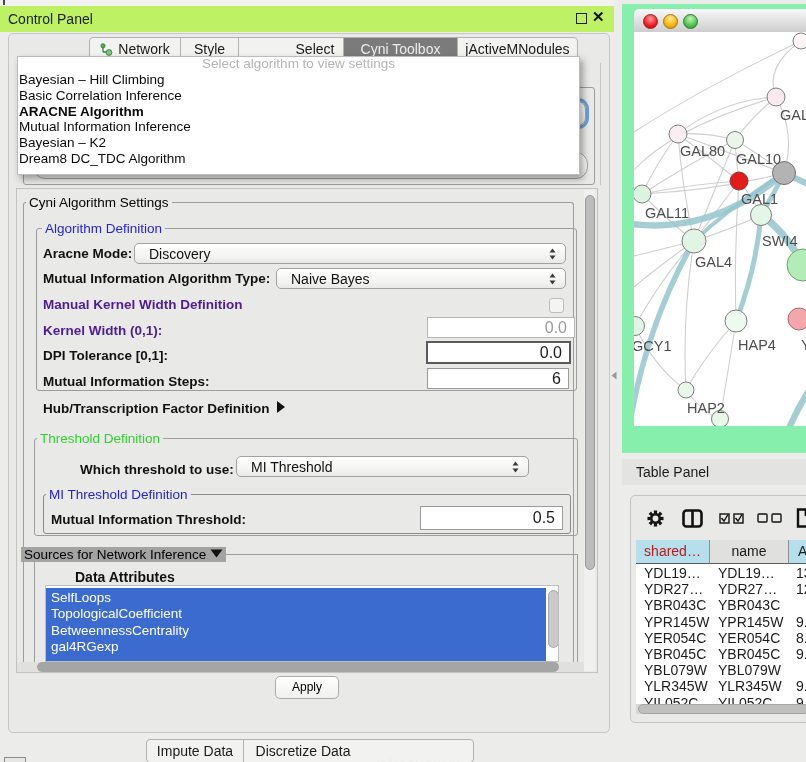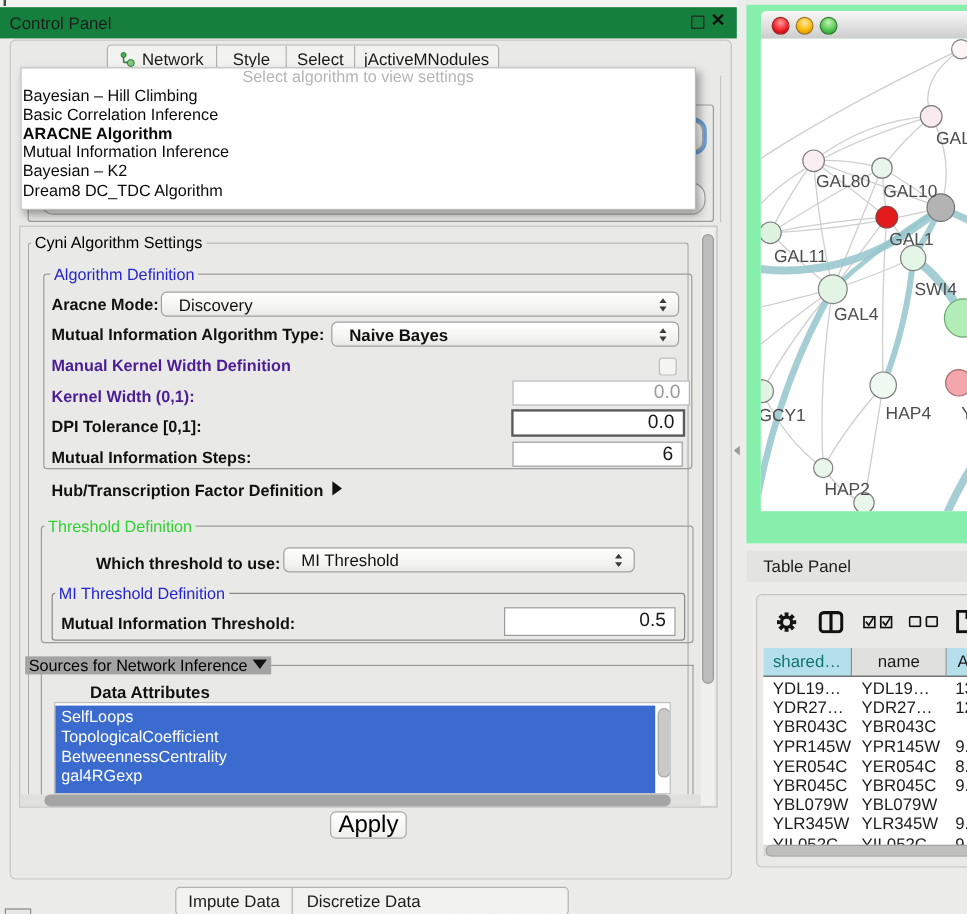--- a/index.html
+++ b/index.html
@@ -24,36 +24,37 @@
              border-left:1px solid #b2b2b2;white-space:nowrap;}
   .seg > div:first-child{border-left:none;}
   .seg .sel{background:#7b7b7b;color:#ededed;}
 </style>
 </head>
 <body>
 
 <div class="abs" style="left:0;top:0;width:614px;height:6px;background:#f2f2f0;"></div>
 <div class="abs" style="left:3px;top:0;width:2px;height:5px;background:#4a4a4a;"></div>
 
-<div class="abs" style="left:0;top:6px;width:614px;height:26px;background:#15803d;">
+<div class="abs" style="left:0;top:6px;width:614px;height:26px;background:#bef264;">
   <div class="abs" style="left:8px;top:5px;font-size:14px;color:#1c1c1c;">Control Panel</div>
   <div class="abs" style="left:576px;top:7px;width:9px;height:9px;border:1.5px solid #222;"></div>
   <div class="abs" style="left:592px;top:2px;font-size:15px;font-weight:bold;color:#111;">✕</div>
 </div>
 
 <div class="abs" id="cpanel" style="left:8px;top:33px;width:602px;height:700px;background:#e9e9e7;border:1px solid #c6c6c4;border-radius:5px;box-sizing:border-box;">
 
   <div class="seg" style="left:80px;top:3px;height:22px;">
     <div style="width:90px;"><svg width="13" height="13" viewBox="0 0 13 13" style="margin-right:5px;">
           <path d="M3 3V9M3 9H8" stroke="#3a7d42" stroke-width="1.3" fill="none"></path>
           <circle cx="3" cy="2.8" r="2.1" fill="#4caf50" stroke="#2c7a34" stroke-width="0.8"></circle>
           <circle cx="9" cy="9.5" r="2.9" fill="#7cc87f" stroke="#2c7a34" stroke-width="0.8"></circle>
         </svg>Network</div>
     <div style="width:57px;">Style</div>
-    <div style="width:56px;">Select</div>
+    <div style="width:56px;padding-left:48px;">Select</div>
+    <div class="sel" style="width:113px;">Cyni Toolbox</div>
     <div style="width:119px;">jActiveMNodules</div>
   </div>
 
   <div class="group" style="left:14px;top:53px;width:570px;height:96px;"></div>
   <div class="abs" style="left:591px;top:29px;width:1px;height:122px;background:#c6c6c4;"></div>
   <div class="combo" style="left:24px;top:67px;width:551px;height:23px;box-shadow:0 0 0 3px #6aa1d8;border-radius:8px;"></div>
   <div class="combo" style="left:24px;top:118px;width:553px;height:25px;border-radius:12px;"></div>
 
   <div class="abs" style="left:7px;top:154px;width:580px;height:483px;border:1px solid #c2c2c0;"></div>
 
@@ -66,21 +67,21 @@
   <div class="lbl abs" style="left:34px;top:212px;">Aracne Mode:</div>
   <div class="combo" style="left:125px;top:209px;width:430px;height:19px;">
       <span class="ctext">Discovery</span>
       <svg class="spin" viewBox="0 0 7 12">
         <path d="M0.5 4.5L3.5 0.5L6.5 4.5Z" fill="#3a3a3a"></path>
         <path d="M0.5 7.5L3.5 11.5L6.5 7.5Z" fill="#3a3a3a"></path>
       </svg>
     </div>
 
   <div class="lbl abs" style="left:34px;top:237px;">Mutual Information Algorithm Type:</div>
-  <div class="combo" style="left:267px;top:234px;width:288px;height:19px;font-weight:bold;">
+  <div class="combo" style="left:267px;top:234px;width:288px;height:19px;">
       <span class="ctext">Naive Bayes</span>
       <svg class="spin" viewBox="0 0 7 12">
         <path d="M0.5 4.5L3.5 0.5L6.5 4.5Z" fill="#3a3a3a"></path>
         <path d="M0.5 7.5L3.5 11.5L6.5 7.5Z" fill="#3a3a3a"></path>
       </svg>
     </div>
 
   <div class="lbl dis abs" style="left:34px;top:263px;">Manual Kernel Width Definition</div>
   <div class="abs" style="left:540px;top:264px;width:13px;height:13px;border:1px solid #bdbdbd;border-radius:3px;background:#f4f4f2;"></div>
 
@@ -133,21 +134,21 @@
     <div class="abs" style="left:5px;top:4px;font-size:13.5px;line-height:16.4px;color:#ffffff;">SelfLoops<br>TopologicalCoefficient<br>BetweennessCentrality<br>gal4RGexp</div>
     <div class="abs" style="left:502px;top:4px;width:9px;height:56px;background:#c9c9c7;border:1px solid #a8a8a8;border-radius:6px;"></div>
   </div>
 
   <div class="abs" style="left:575px;top:156px;width:11px;height:481px;background:#f0f0ee;"></div>
   <div class="abs" style="left:576px;top:161px;width:8px;height:373px;background:#bcbcbc;border:1px solid #9a9a9a;border-radius:6px;"></div>
 
   <div class="abs" style="left:8px;top:628px;width:567px;height:10px;background:#e0e0de;"></div>
   <div class="abs" style="left:28px;top:628px;width:522px;height:10px;background:#a5a5a5;border-radius:5px;"></div>
 
-  <div class="abs" style="left:266px;top:642px;width:62px;height:21px;background:linear-gradient(#ffffff,#f0f0ee);border:1px solid #ababab;border-radius:5px;text-align:center;line-height:21px;font-size:20px;">Apply</div>
+  <div class="abs" style="left:266px;top:642px;width:62px;height:21px;background:linear-gradient(#ffffff,#f0f0ee);border:1px solid #ababab;border-radius:5px;text-align:center;line-height:21px;font-size:12px;">Apply</div>
 
   <div class="seg" style="left:137px;top:705px;height:22px;">
     <div style="width:96px;">Impute Data</div>
     <div style="width:118px;">Discretize Data</div>
     <div class="sel" style="width:110px;margin-top:24px;">Infer Network</div>
   </div>
 </div>
 
 <svg class="abs" style="left:611px;top:371px;" width="6" height="9" viewBox="0 0 6 9">
     <path d="M5.5 0.5L0.5 4.5L5.5 8.5Z" fill="#9a9a9a"></path>
@@ -274,21 +275,21 @@
           <rect x="1" y="1" width="9" height="8" rx="1"></rect>
           <rect x="15" y="1" width="9" height="8" rx="1"></rect>
         </g>
       </svg>
     <svg class="abs" style="left:165px;top:12px;" width="16" height="20" viewBox="0 0 16 20">
         <path d="M2 1.5h8l5 5V18.5H2z" fill="none" stroke="#111" stroke-width="2.4"></path>
         <path d="M9.5 1.5v5.5H15" fill="none" stroke="#111" stroke-width="1.8"></path>
       </svg>
 
     <div class="abs" style="left:5px;top:44px;width:171px;height:174px;background:#ffffff;overflow:hidden;font-size:14px;">
-      <div class="abs" style="left:0;top:0;width:73px;height:23px;background:#b5dfeb;border-right:1px solid #8e8e8e;border-bottom:1px solid #5a5a5a;text-align:center;line-height:23px;color:#0f766e;">shared…</div>
+      <div class="abs" style="left:0;top:0;width:73px;height:23px;background:#b5dfeb;border-right:1px solid #8e8e8e;border-bottom:1px solid #5a5a5a;text-align:center;line-height:23px;color:#b91c1c;">shared…</div>
       <div class="abs" style="left:74px;top:0;width:78px;height:23px;background:#e0e0de;border-right:1px solid #8e8e8e;border-bottom:1px solid #5a5a5a;text-align:center;line-height:23px;color:#1a1a1a;">name</div>
       <div class="abs" style="left:153px;top:0;width:18px;height:23px;background:#b5dfeb;border-bottom:1px solid #5a5a5a;line-height:23px;padding-left:9px;color:#1a1a1a;overflow:hidden;">A</div>
       <div class="abs" style="left:8px;top:25px;line-height:16.2px;color:#1c1c1c;">YDL19…<br>YDR27…<br>YBR043C<br>YPR145W<br>YER054C<br>YBR045C<br>YBL079W<br>YLR345W<br>YIL052C</div>
       <div class="abs" style="left:82px;top:25px;line-height:16.2px;color:#1c1c1c;">YDL19…<br>YDR27…<br>YBR043C<br>YPR145W<br>YER054C<br>YBR045C<br>YBL079W<br>YLR345W<br>YIL052C</div>
       <div class="abs" style="left:160px;top:25px;line-height:16.2px;color:#1c1c1c;">13<br>12<br><br>9.<br>8.<br>9.<br><br>9.<br>9</div>
 
       <div class="abs" style="left:0;top:164px;width:171px;height:10px;background:#d8d8d6;"></div>
       <div class="abs" style="left:2px;top:164px;width:169px;height:8px;background:#bfbfbd;border:1px solid #a5a5a3;border-radius:5px;"></div>
     </div>
   </div>

